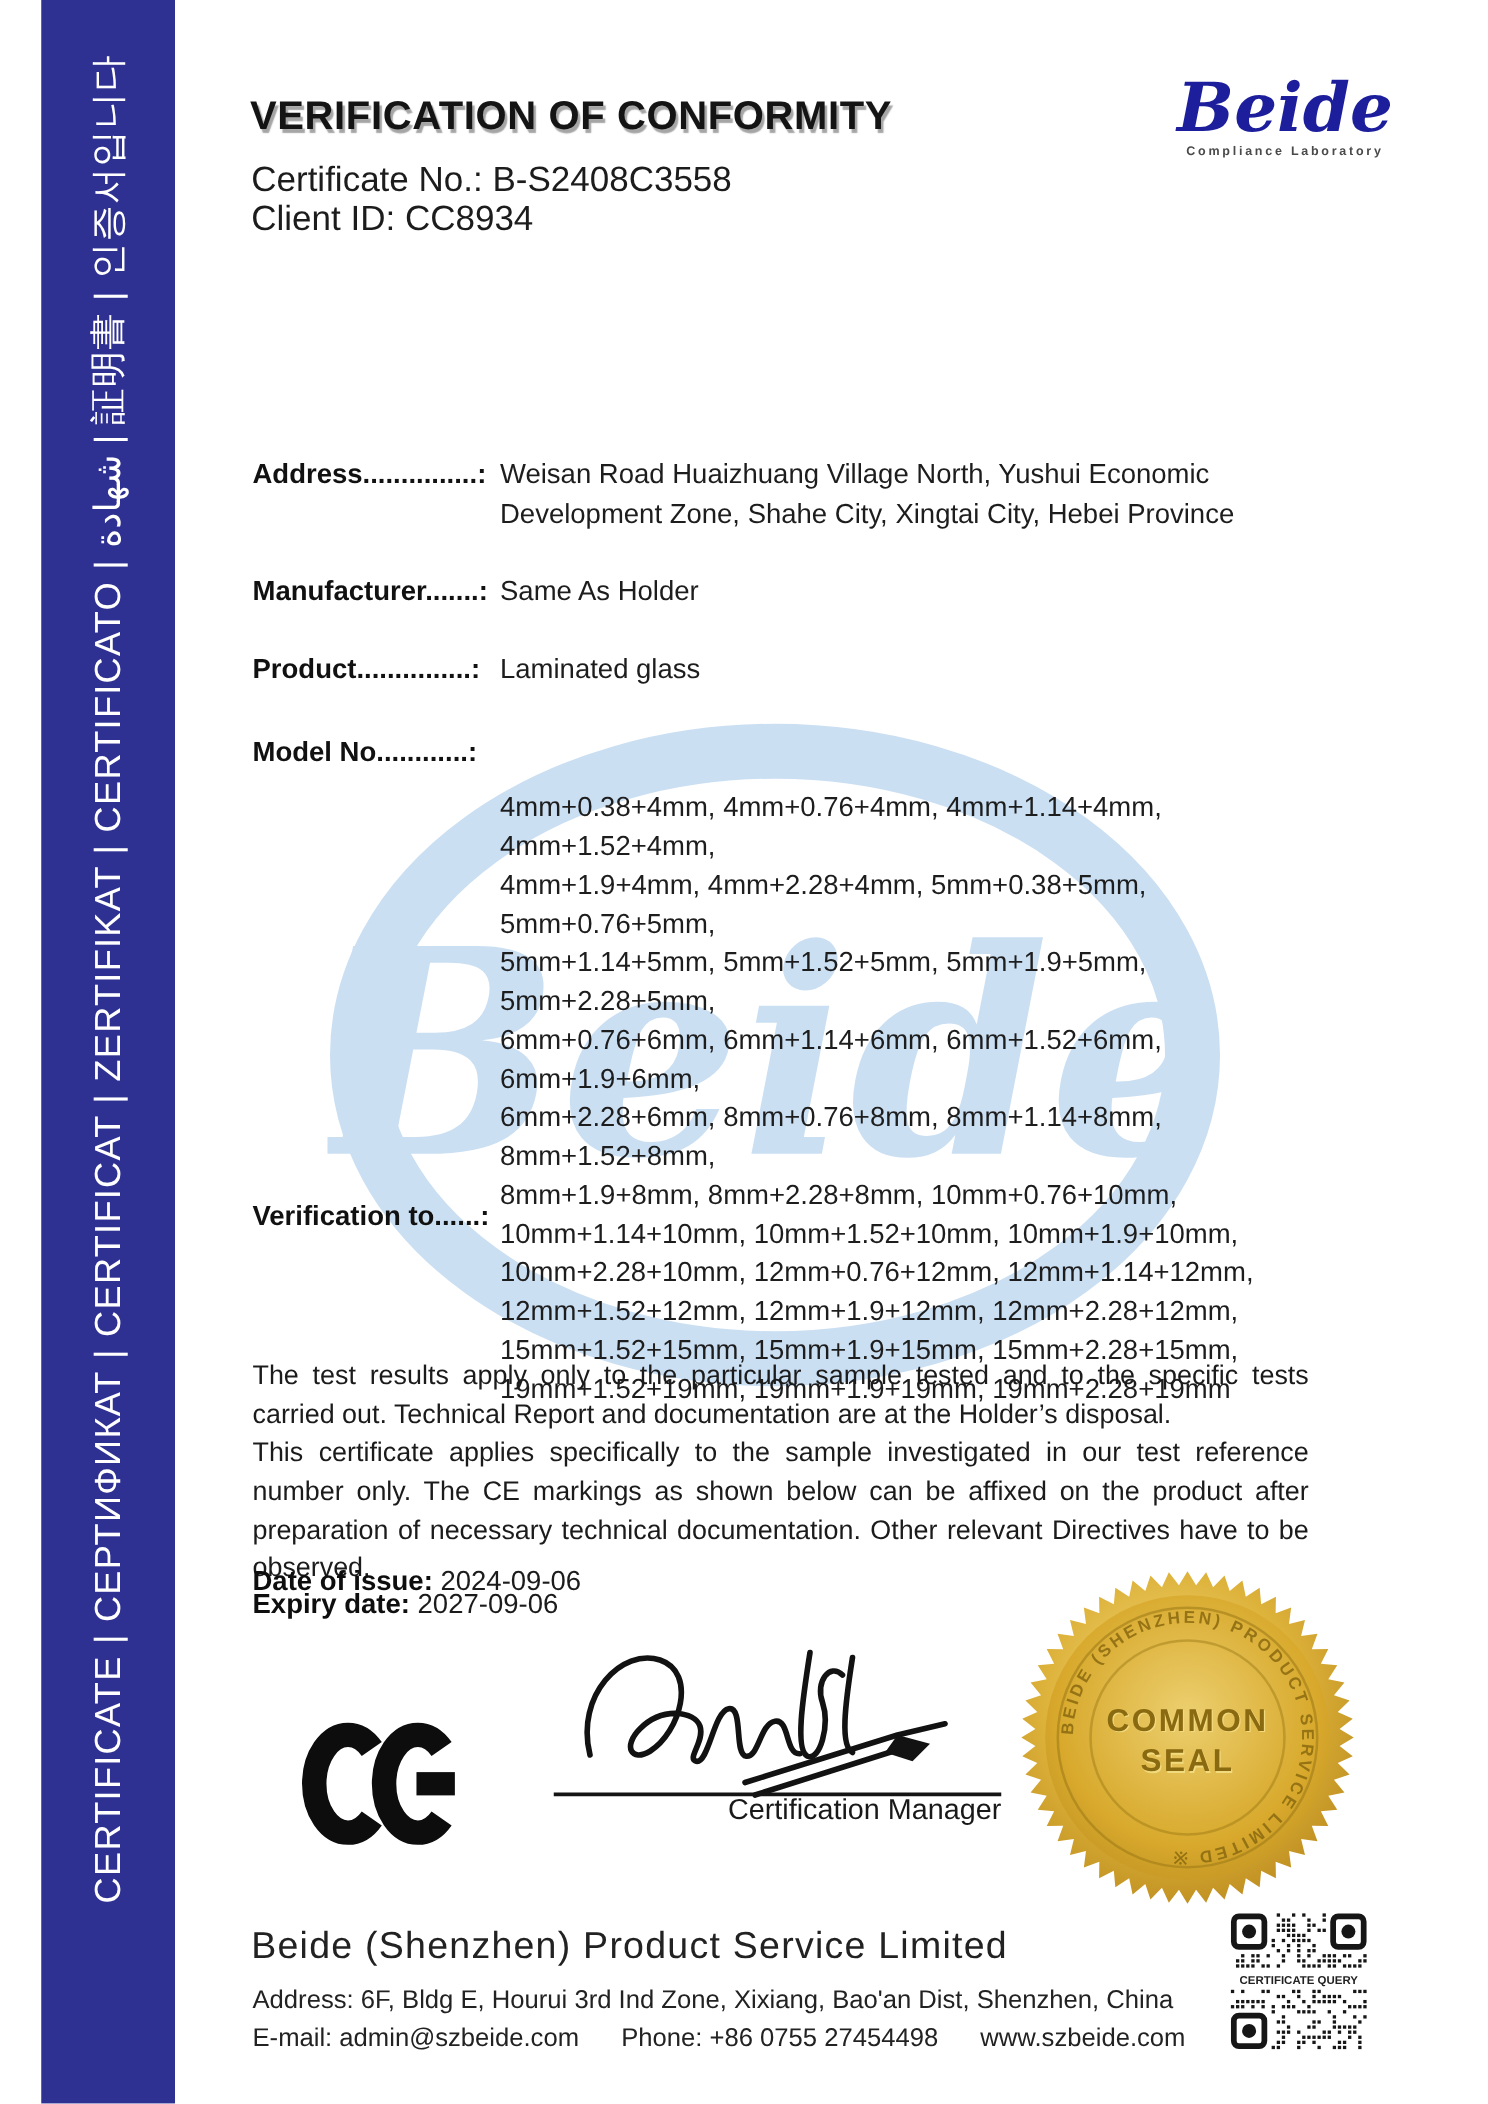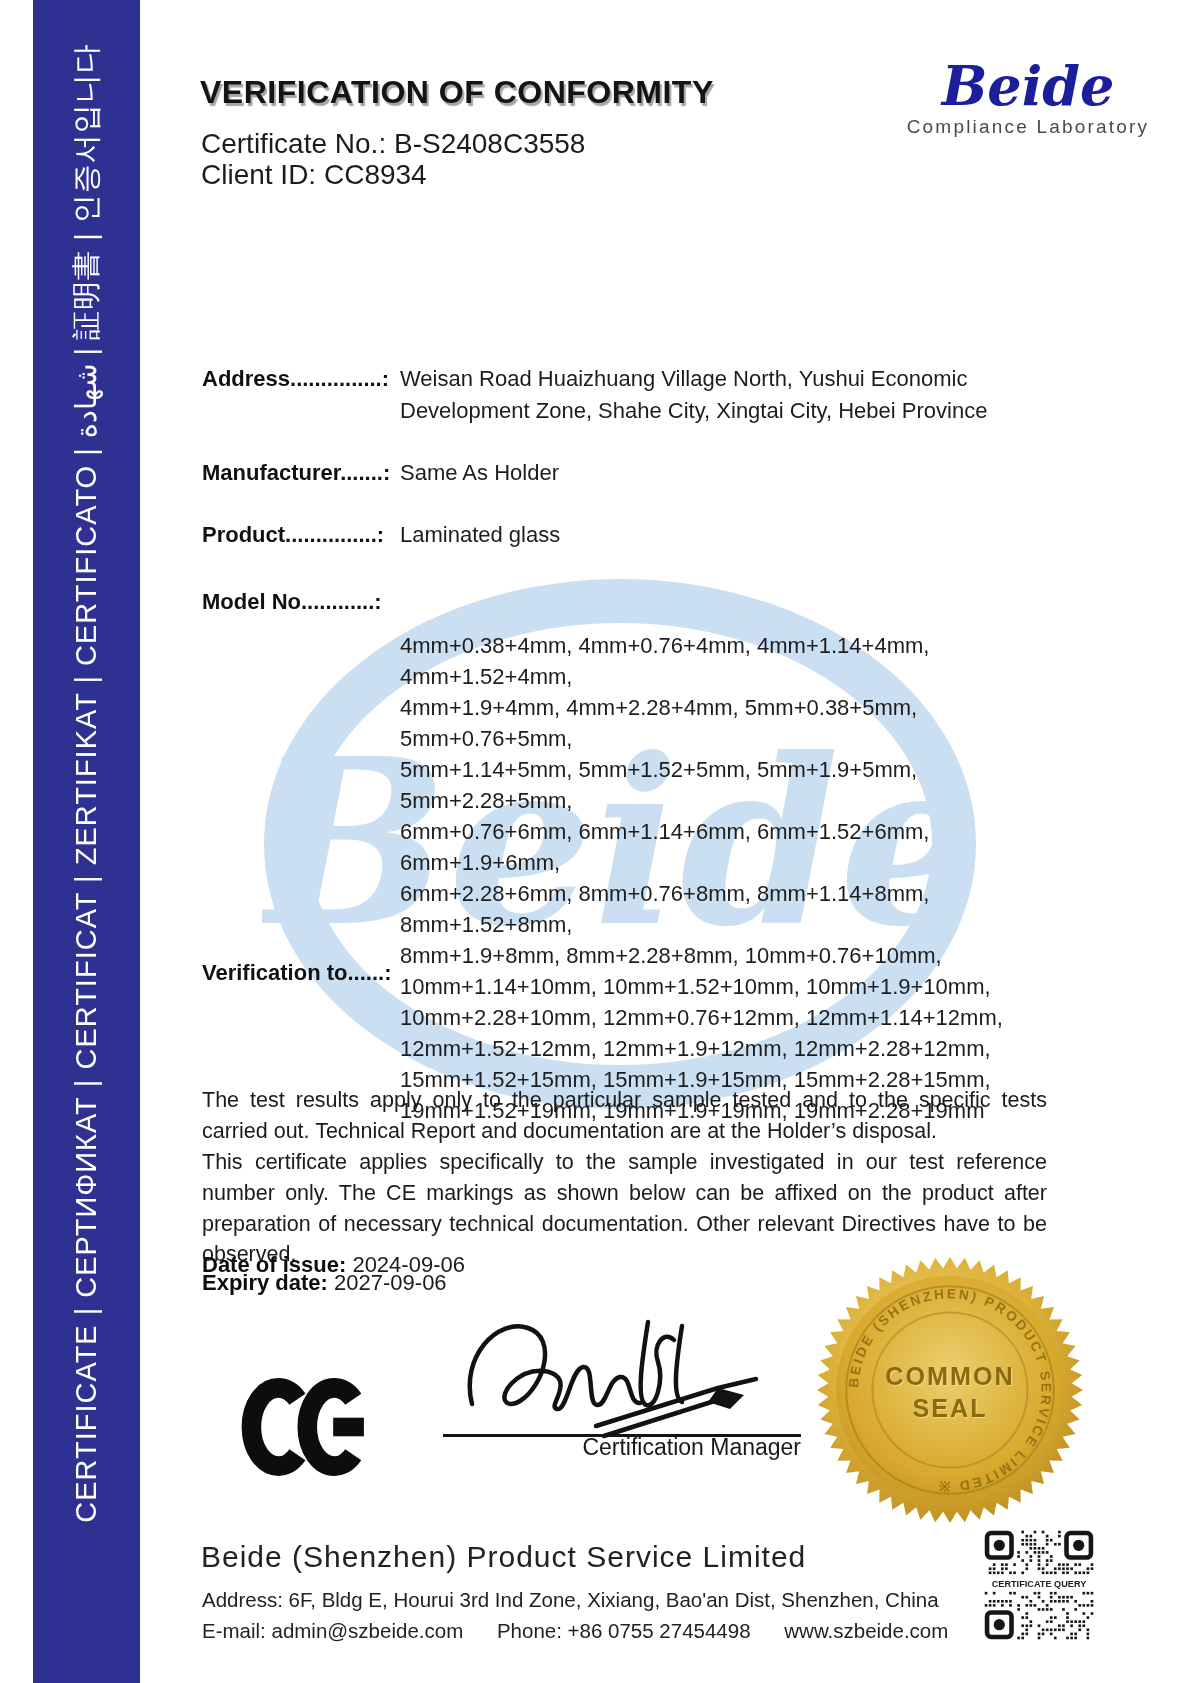--- a/index.html
+++ b/index.html
@@ -13,21 +13,21 @@
   
   .watermark{position:absolute;left:262px;top:578px;width:716px;height:532px;z-index:0;}
   .wm-script{font-family:"DejaVu Serif",serif;font-style:italic;font-weight:bold;}
   
   .page-title{position:absolute;left:200px;top:74px;font-size:32px;font-weight:bold;color:#141414;
         text-shadow:2px 3px 1px #a5a5a5;letter-spacing:.5px;z-index:2;}
   .cert-line{position:absolute;left:201px;font-size:28px;color:#1c1c1c;z-index:2;}
   .logo{position:absolute;left:890px;top:58px;width:276px;text-align:center;z-index:2;}
   .logo-name{font-family:"DejaVu Serif",serif;font-style:italic;font-weight:bold;
         font-size:54px;line-height:56px;color:#1c1e9c;}
-  .logo-sub{font-size:19px;letter-spacing:2.2px;color:#4a4a4a;font-weight:400;margin-top:2px;}
+  .logo-sub{font-size:10px;letter-spacing:2.2px;color:#4a4a4a;font-weight:700;margin-top:2px;}
   
   .row{position:absolute;left:202px;display:flex;z-index:1;}
   .flabel{width:198px;flex:none;font-weight:bold;font-size:22px;color:#111;}
   .fvalue{width:643px;font-size:22px;color:#1d1d1d;}
   .lh32{line-height:32px;} .lh31{line-height:31px;} .lh33{line-height:33px;}
   .pre{white-space:pre-line;margin-top:44px;}
   
   .note{position:absolute;left:202px;width:845px;font-size:21.5px;line-height:30.8px;
         text-align:justify;color:#1b1b1b;z-index:1;}
   .dateline{position:absolute;left:202px;font-size:22px;color:#1b1b1b;z-index:1;}

